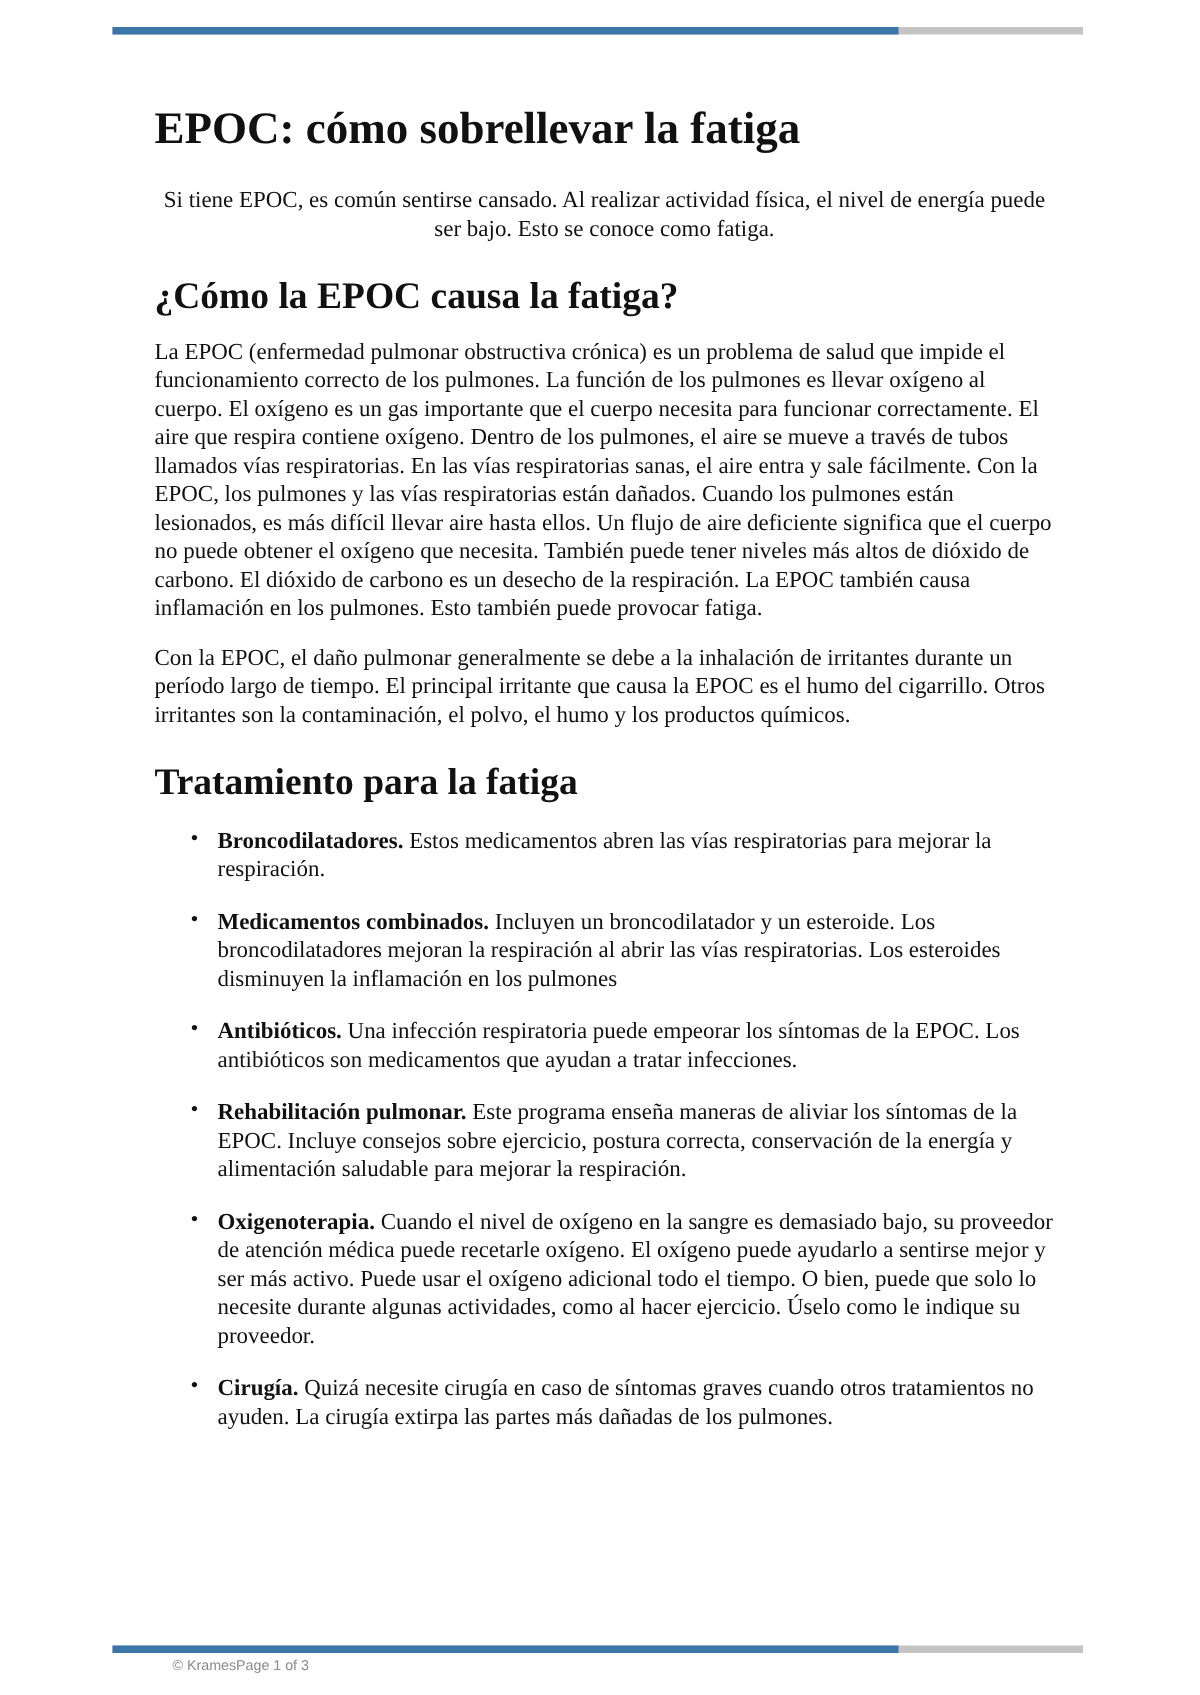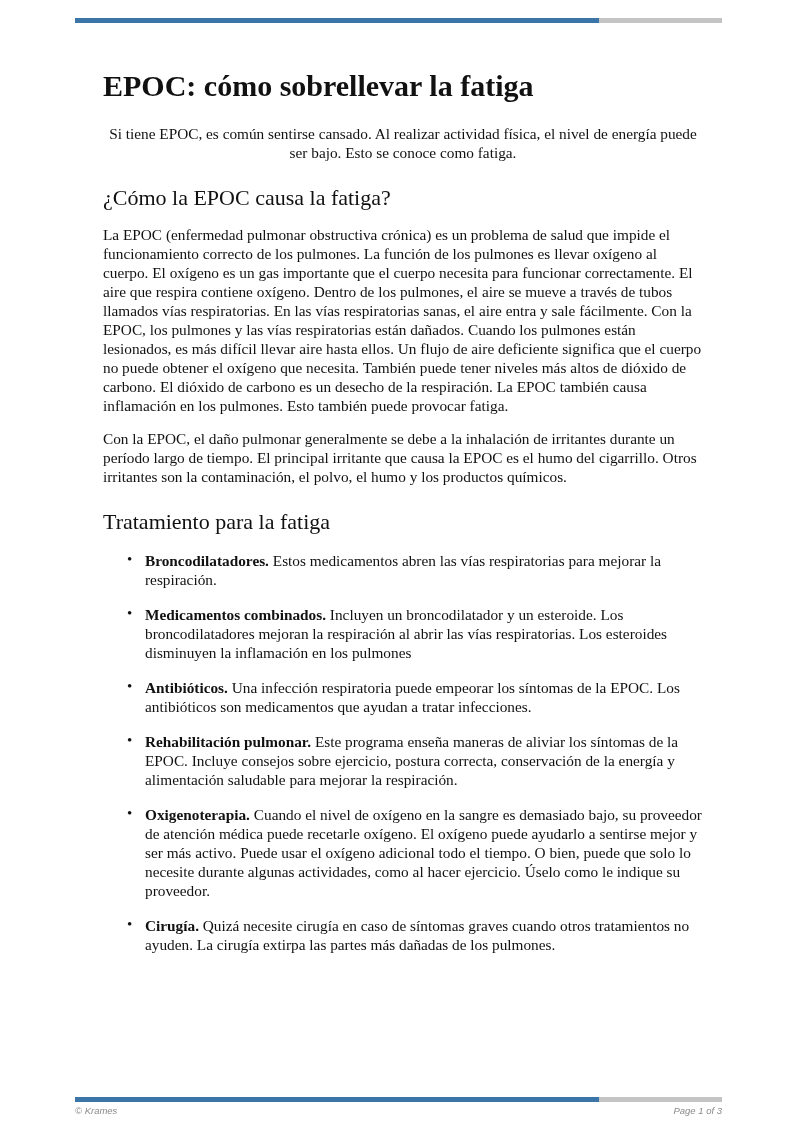--- a/index.html
+++ b/index.html
@@ -22,44 +22,44 @@
   h1.doc-title {
     font-size: 30px; font-weight: bold; line-height: 36px;
     margin-top: 32px; letter-spacing: 0px;
   }
   p.body-text {
     font-size: 15.3px; line-height: 19px; margin-top: 14px;
     text-align: left;
   }
   p.intro { margin-top: 20px; text-align: center; }
   h2.section-heading {
-    font-size: 22px; font-weight: normal; line-height: 27px; margin-top: 22px;
+    font-size: 25px; font-weight: bold; line-height: 27px; margin-top: 22px;
   }
   ul.treatment-list {
     list-style: none; margin-top: 16px;
   }
   ul.treatment-list li {
     position: relative;
     font-size: 15.3px; line-height: 19px;
     padding-left: 42px; margin-bottom: 16px;
   }
   ul.treatment-list li .dot {
     position: absolute; left: 24px; top: -1px;
     font-size: 15px;
   }
   .lead { font-weight: bold; }
   .footer {
     position: absolute; left: 75px; top: 1097px; width: 647px;
   }
   .footer-bar { width: 100%; height: 5px; background: #c4c4c4; }
   .footer-bar .fill { width: 81%; height: 100%; }
   .footer-row {
-    display: flex; justify-content: space-between; margin-top: 3px;
+    display: flex; margin-top: 3px;
     font-family: "Liberation Sans", sans-serif;
-    font-style: italic; font-size: 9.5px; color: #8a8a8a;
+    font-size: 9.5px; color: #8a8a8a; margin-left: 40px;
   }
 </style>
 </head>
 <body>
 
 <div class="top-bar">
   <div class="fill" style="background: rgb(60, 118, 168);"></div>
 </div>
 
 <div class="content">

